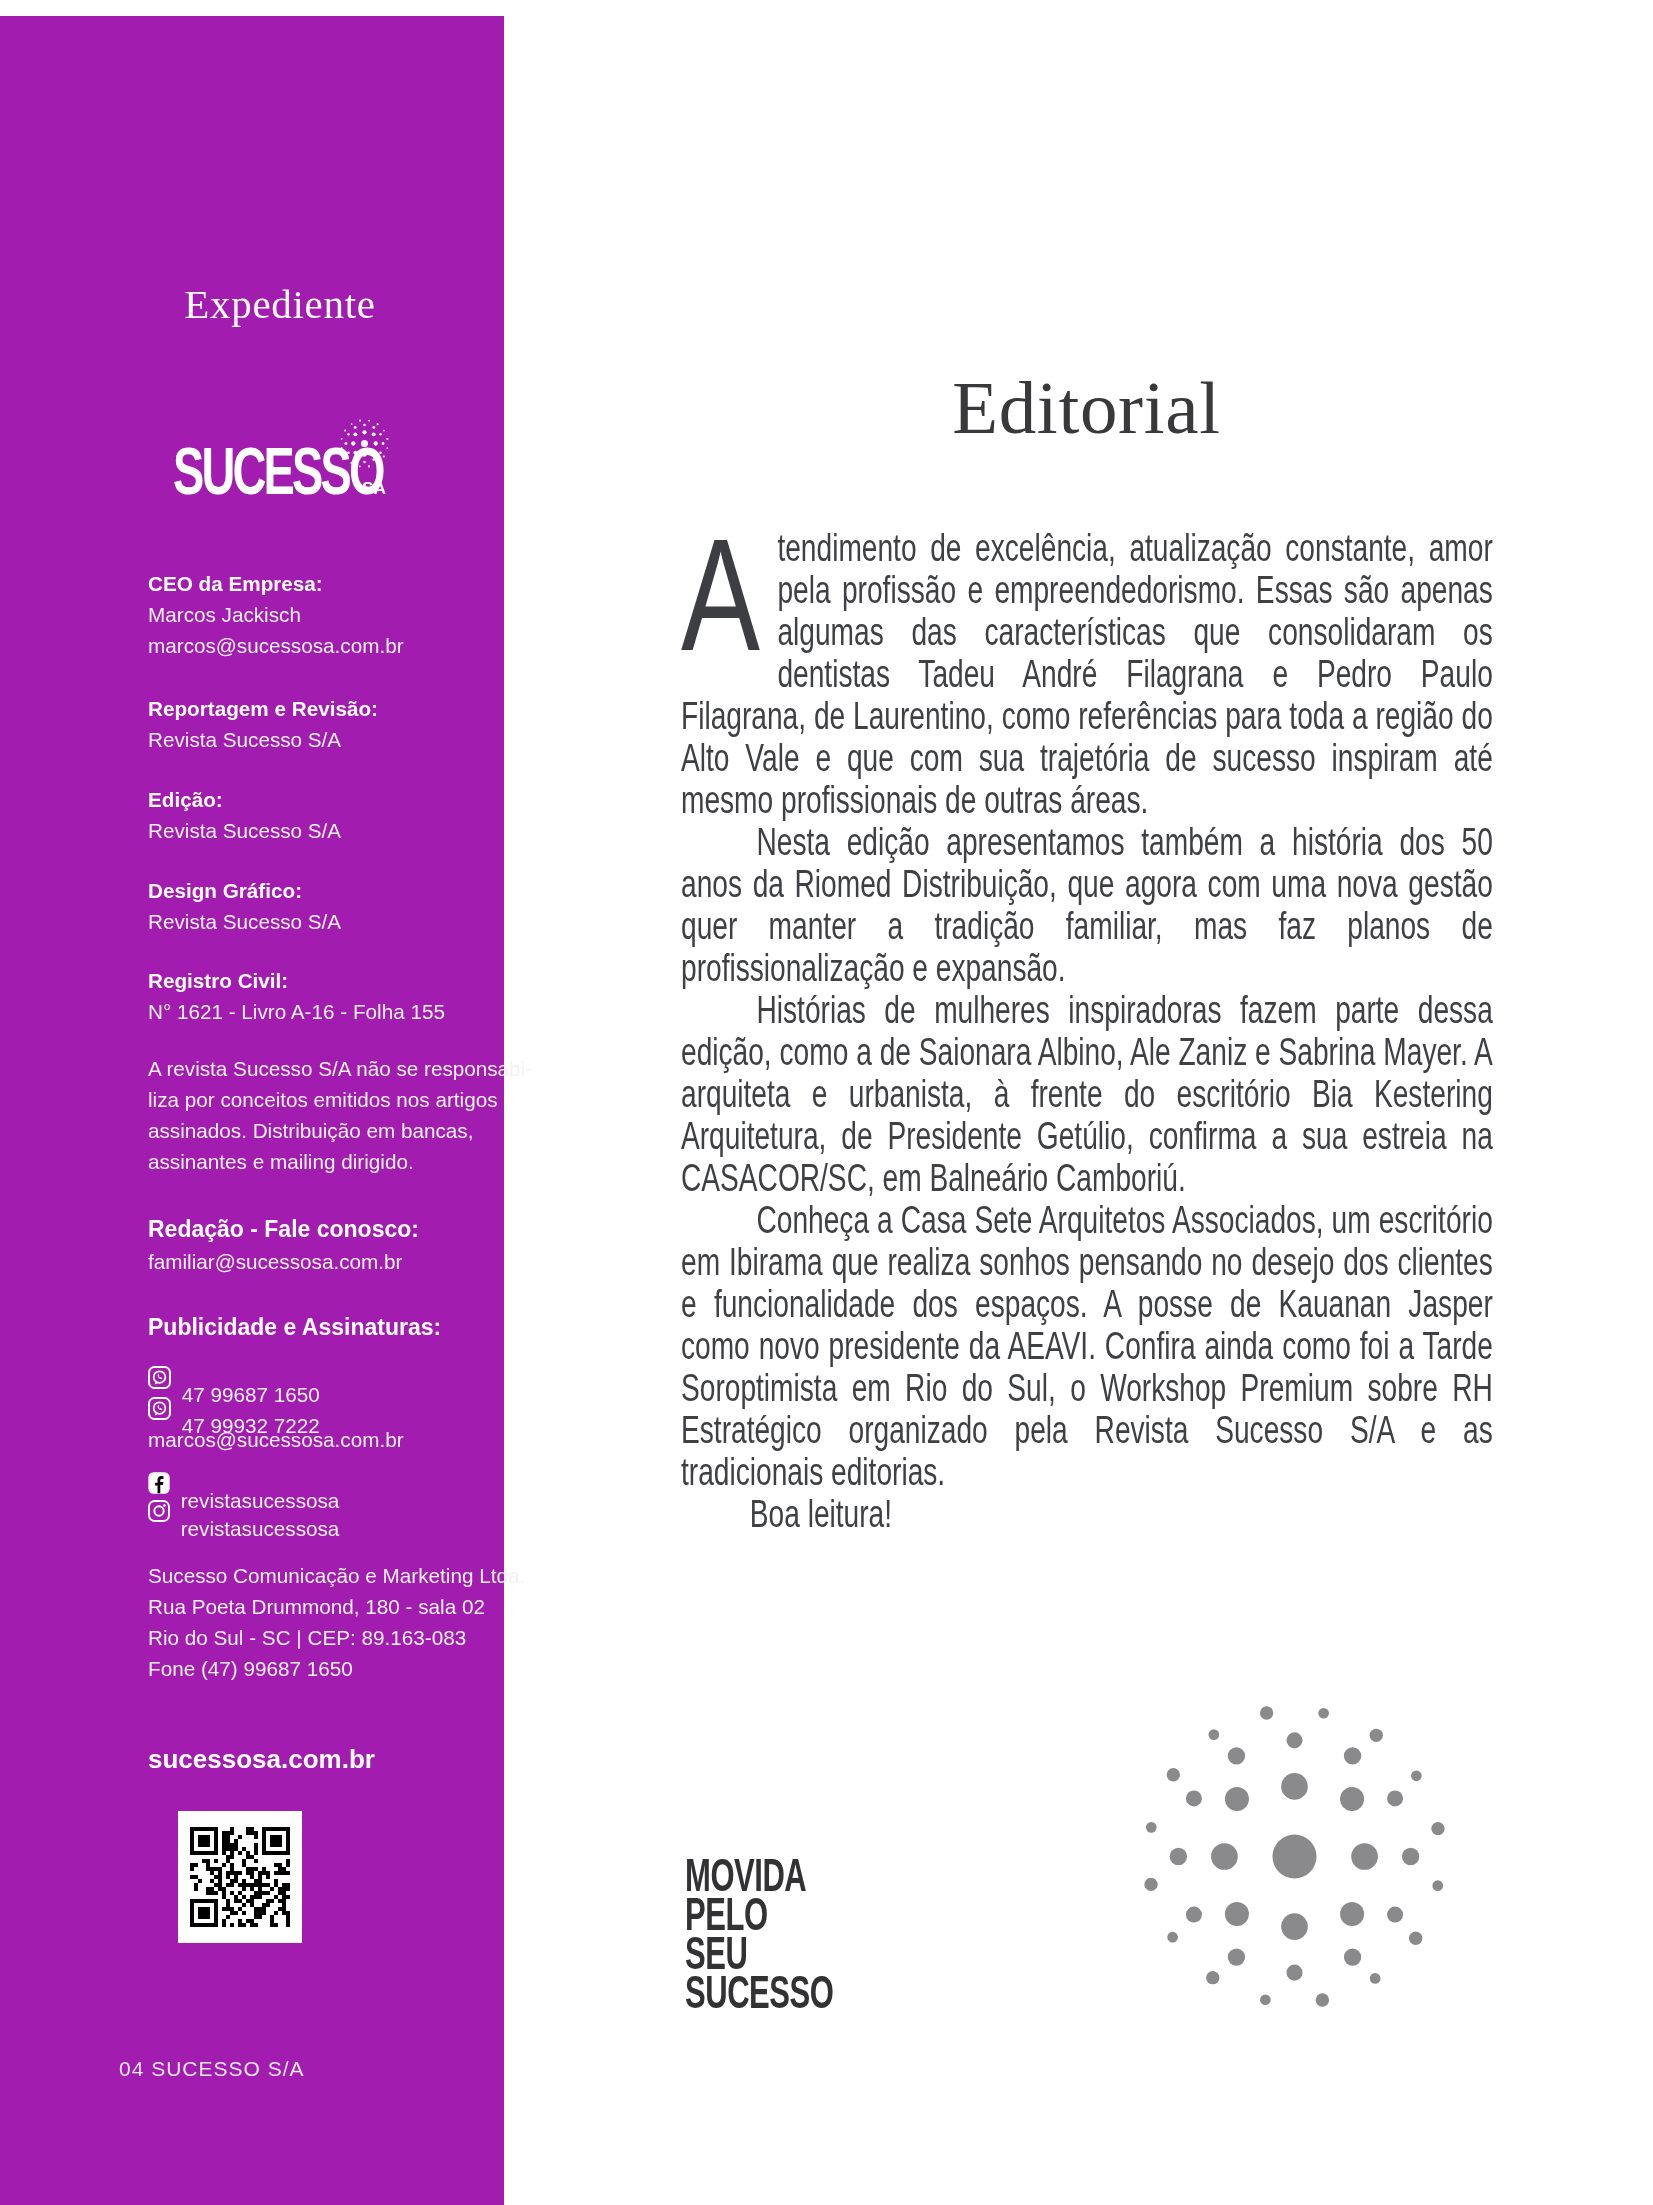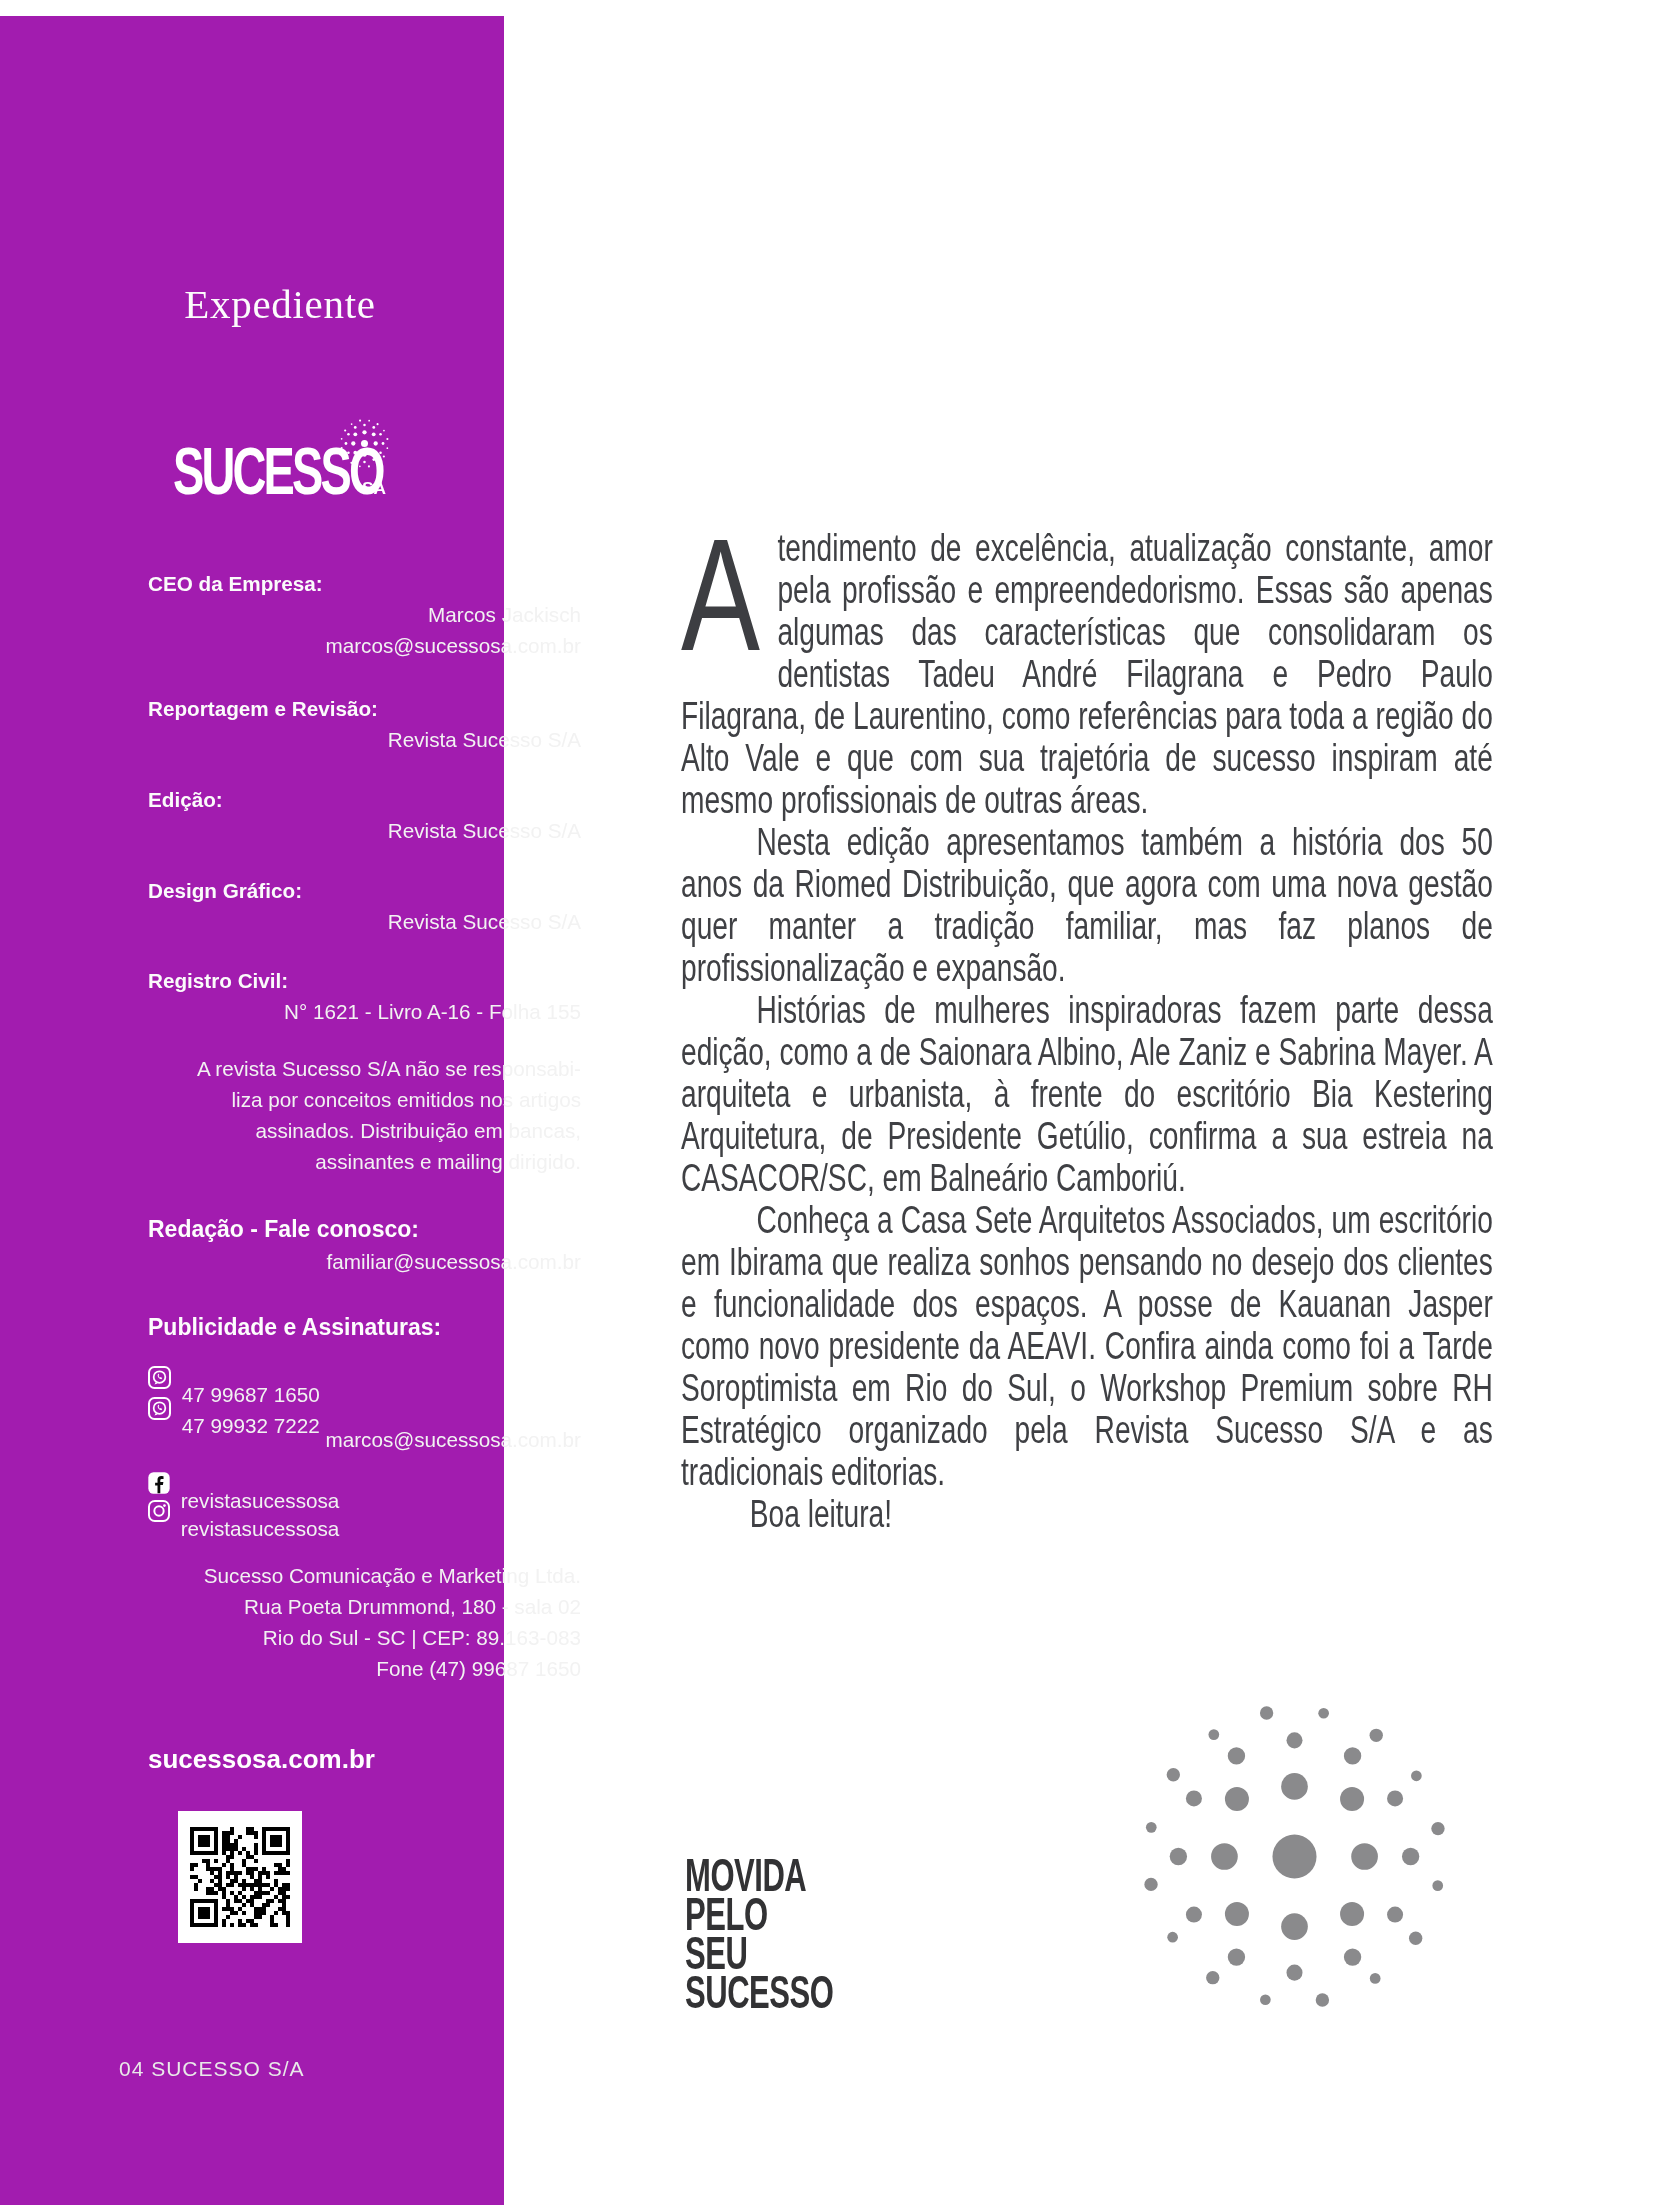--- a/index.html
+++ b/index.html
@@ -13,21 +13,21 @@
   #expediente{left:0;top:264px;width:560px;text-align:center;font-size:41px;color:#fcfcfc;letter-spacing:0.7px;}
 
   
   #logo{left:173px;top:403px;width:280px;height:93px;}
   #logo-word{position:absolute;left:0;top:24px;font-size:67px;line-height:56px;font-weight:bold;
              letter-spacing:-4px;color:#ffffff;transform:scaleX(0.70);transform-origin:left top;white-space:nowrap;}
   #logo-globe{position:absolute;left:167px;top:0px;width:49px;height:49px;}
   #logo-sa{position:absolute;left:189px;top:59px;font-size:17.3px;font-weight:bold;color:#ffffff;letter-spacing:0px;}
 
   .sb-label{font-size:20.7px;font-weight:bold;line-height:31px;color:#fbfbfb;}
-  .sb-line{font-size:20.7px;line-height:31px;color:#f2f2f2;text-align:right;}
+  .sb-line{font-size:20.7px;line-height:31px;color:#f2f2f2;}
   .sb-big{font-size:23px;font-weight:bold;line-height:33px;color:#fdfdfd;}
   .credit{left:148px;width:433px;}
   .iconrow{display:flex;align-items:center;gap:10.7px;height:31px;}
   .iconrow svg{flex:0 0 auto;}
   .iconrow .num{font-size:20.7px;color:#f2f2f2;margin-top:35px;}
   #website{left:148px;top:1728px;font-size:26px;font-weight:bold;color:#ffffff;}
   #qrbox{left:178px;top:1795px;width:124px;height:132px;background:#ffffff;}
   #qrbox svg{position:absolute;left:12px;top:16px;}
   #pagenum{left:119px;top:2041px;font-size:21px;letter-spacing:1px;color:#e9e9e9;}
 
@@ -394,20 +394,21 @@
           <rect x="120" y="12" width="18" height="18" fill="#000"></rect>
           <rect x="0" y="108" width="42" height="42" fill="#000"></rect>
           <rect x="6" y="114" width="30" height="30" fill="#fff"></rect>
           <rect x="12" y="120" width="18" height="18" fill="#000"></rect>
         </svg>
     </div>
 
     <div id="pagenum" class="abs">04 SUCESSO S/A</div>
   </div>
 
+  <div id="ed-title" class="abs">Editorial</div>
 
   <div id="bodywrap" class="abs">
     <p id="p1"><span id="dropcap">A</span><span>tendimento de excelência, atualização constante, amor pela profissão e empreendedorismo. Essas são apenas algumas das características que consolidaram os dentistas Tadeu André Filagrana e Pedro Paulo Filagrana, de Laurentino, como referências para toda a região do Alto Vale e que com sua trajetória de sucesso inspiram até mesmo profissionais de outras áreas.</span></p>
     <p id="p2">Nesta edição apresentamos também a história dos 50 anos da Riomed Distribuição, que agora com uma nova gestão quer manter a tradição familiar, mas faz planos de profissionalização e expansão.</p>
     <p id="p3">Histórias de mulheres inspiradoras fazem parte dessa edição, como a de Saionara Albino, Ale Zaniz e Sabrina Mayer. A arquiteta e urbanista, à frente do escritório Bia Kestering Arquitetura, de Presidente Getúlio, confirma a sua estreia na CASACOR/SC, em Balneário Camboriú.</p>
     <p id="p4">Conheça a Casa Sete Arquitetos Associados, um escritório em Ibirama que realiza sonhos pensando no desejo dos clientes e funcionalidade dos espaços. A posse de Kauanan Jasper como novo presidente da AEAVI. Confira ainda como foi a Tarde Soroptimista em Rio do Sul, o Workshop Premium sobre RH Estratégico organizado pela Revista Sucesso S/A  e as tradicionais editorias.</p>
     <p id="closing">Boa leitura!</p>
   </div>
 
   <div id="movida" class="abs">

